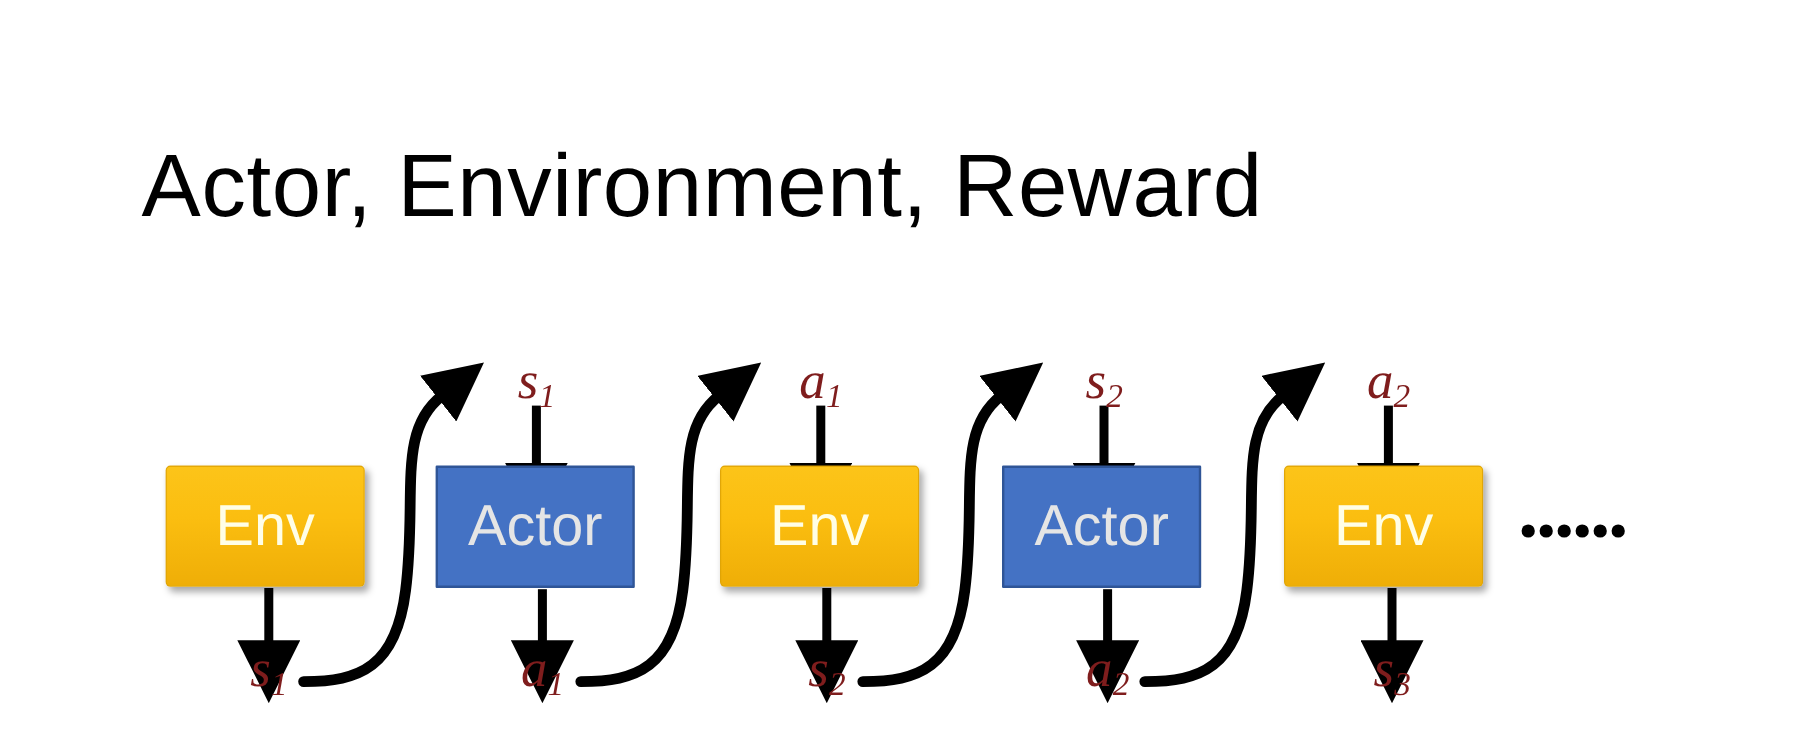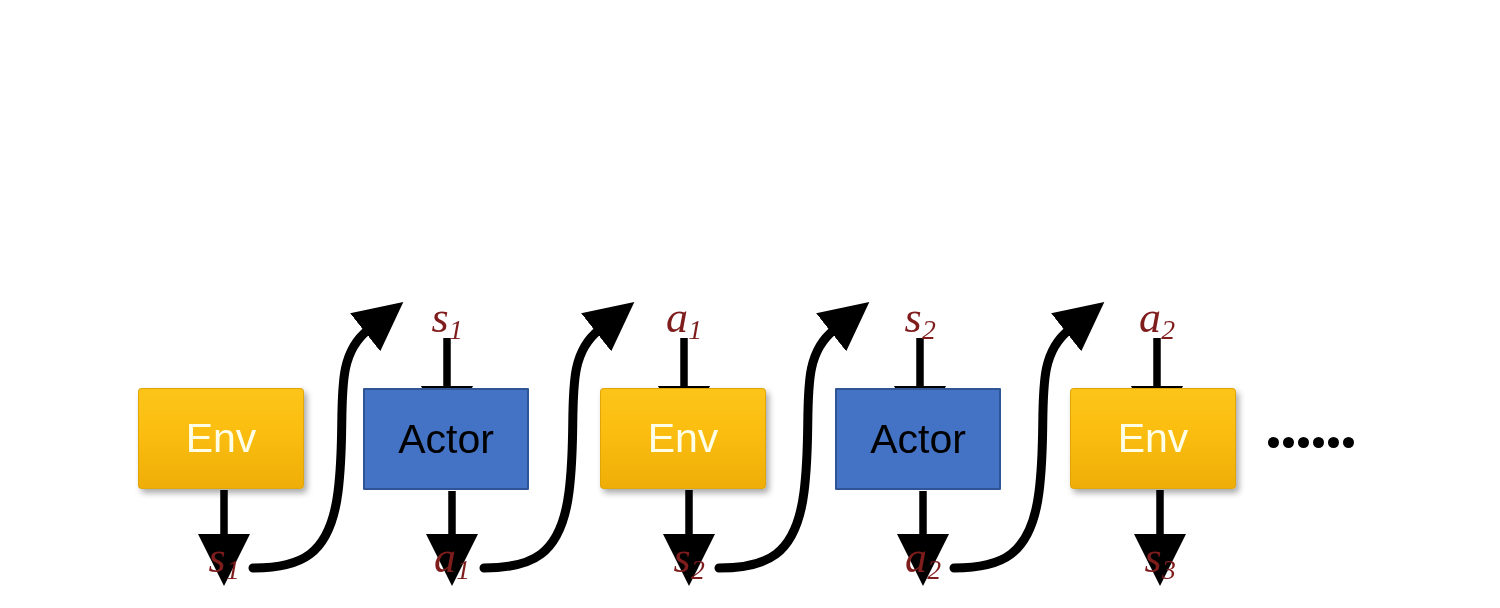--- a/index.html
+++ b/index.html
@@ -54,37 +54,37 @@
 
   
   .node-box {
     position: absolute;
     box-sizing: border-box;
     display: flex;
     align-items: center;
     justify-content: center;
     font-family: "Liberation Sans", sans-serif;
     font-weight: 400;
-    font-size: 41px;
+    font-size: 48px;
     line-height: 1;
     user-select: none;
     text-align: right;
   }
   .node-box.env {
     background: linear-gradient(to bottom, #FCC419 0%, #FBBE10 42%, #EFAE07 100%);
     border: 1px solid rgba(222,163,6,0.9);
     border-radius: 4px;
     color: #FFFEE6;
     box-shadow: 3px 4px 6px rgba(0,0,0,0.34);
   }
   .node-box.actor {
     background: #4472C4;
     border: 2px solid #2F5597;
     border-radius: 1px;
-    color: #000000;
+    color: #e5e5e5;
   }
 
   
   .math-label {
     position: absolute;
     font-family: "Liberation Serif", serif;
     font-style: italic;
     font-size: 44px;
     color: #7f1d1d;
     white-space: nowrap;
@@ -113,20 +113,21 @@
     height: 11px;
     border-radius: 50%;
     background: #000000;
   }
 </style>
 </head>
 <body>
 
 <div id="slide">
 
+  <div id="slide-title">Actor, Environment, Reward</div>
 
   <div id="diagram">
 
     <svg id="diagram-svg" viewBox="0 0 1500 608" xmlns="http://www.w3.org/2000/svg">
       <defs>
         <marker id="arrowhead-down" markerWidth="7" markerHeight="7" refX="0.2" refY="3.5" orient="auto" markerUnits="strokeWidth">
           <path d="M 0 0 L 7 3.5 L 0 7 z" fill="#000000"></path>
         </marker>
         <marker id="arrowhead-curve" markerWidth="5.4" markerHeight="5.4" refX="0.4" refY="2.7" orient="auto" markerUnits="strokeWidth">
           <path d="M 0 0 L 5.4 2.7 L 0 5.4 z" fill="#000000"></path>

